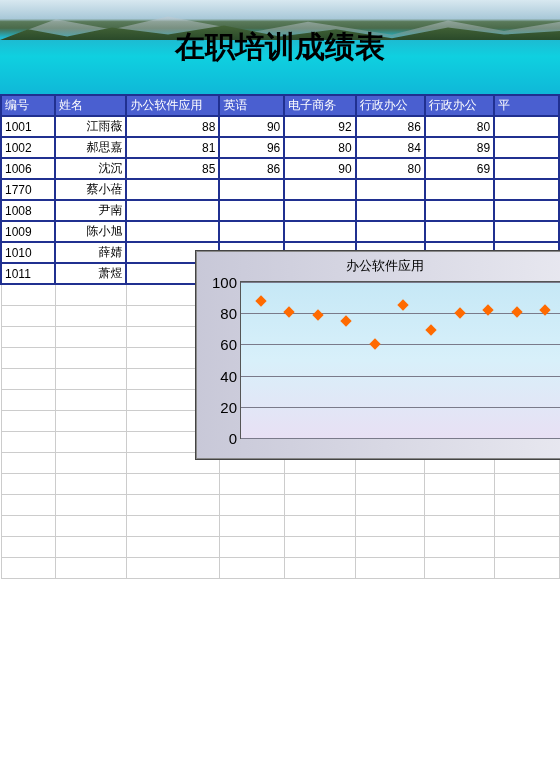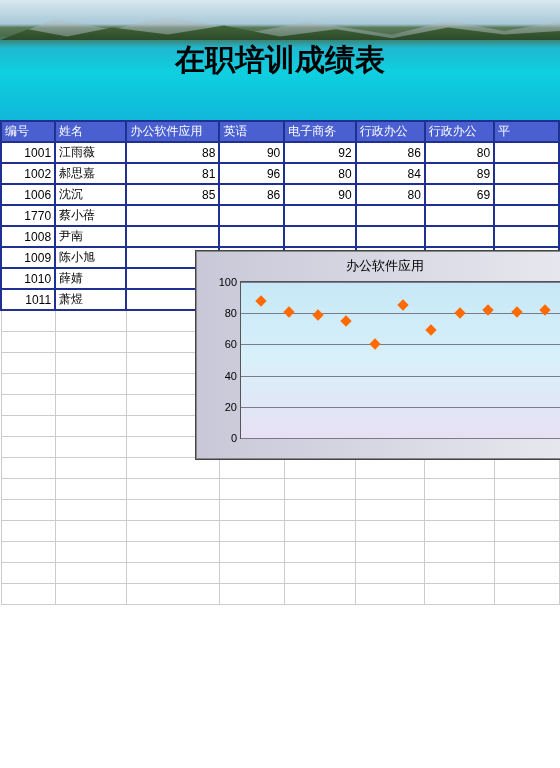--- a/index.html
+++ b/index.html
@@ -6,21 +6,21 @@
   body {
     margin: 0;
     font-family: "SimSun", "Microsoft YaHei", sans-serif;
     font-size: 12px;
     background: #fff;
     width: 560px;
     height: 768px;
     overflow: hidden;
   }
   .banner {
-    height: 120px;
+    height: 94px;
     width: 100%;
     display: flex;
     align-items: center;
     justify-content: center;
     position: relative;
     background: linear-gradient(to bottom,
       #d8e8f0 0%, #a8c8d8 20%,
       #5a7a5a 23%, #4a6a4a 30%,
       #1fb8d0 40%, #0fd0e0 60%, #0fb8d8 100%);
   }
@@ -68,26 +68,26 @@
     font-weight: normal;
     border: 2px solid #203090;
   }
   .datacell {
     border: 2px solid #203090 !important;
     text-align: right;
     background: #fff;
   }
   .namecell {
     border: 2px solid #203090 !important;
-    text-align: left;
+    text-align: right;
     background: #fff;
   }
   .idcell {
     border: 2px solid #203090 !important;
-    text-align: right;
+    text-align: left;
     background: #fff;
   }
   .empty td {
     border: 1px solid #ccc;
     background: #fff;
   }
   .col-id { width: 50px; }
   .col-name { width: 66px; }
   .col-a { width: 86px; }
   .col-b { width: 60px; }
@@ -125,21 +125,21 @@
     position: absolute;
     left: 0;
     right: 0;
     border-top: 1px solid #7a7a8a;
   }
   .ylabel {
     position: absolute;
     right: 100%;
     width: 40px;
     text-align: right;
-    font-size: 11px;
+    font-size: 15px;
     padding-right: 4px;
     transform: translateY(-50%);
     color: #000;
   }
   .point {
     position: absolute;
     width: 8px;
     height: 8px;
     background: #ff6a00;
     transform: translate(-50%, -50%) rotate(45deg);

